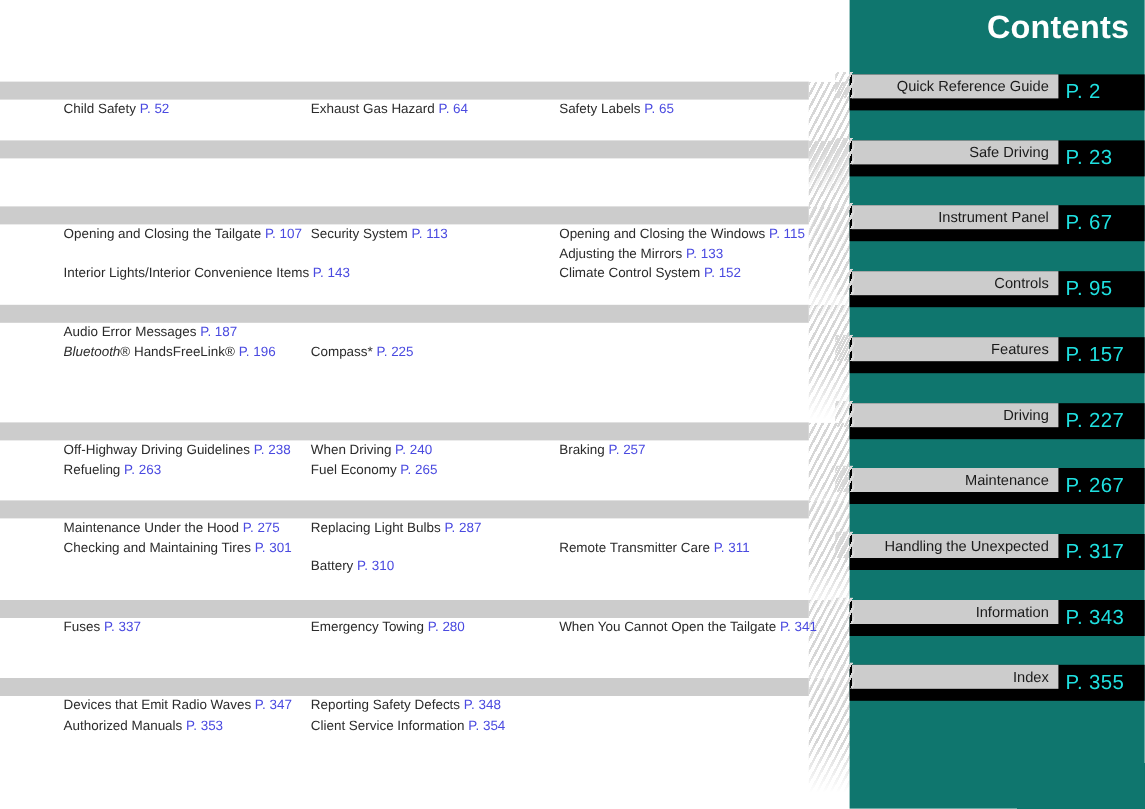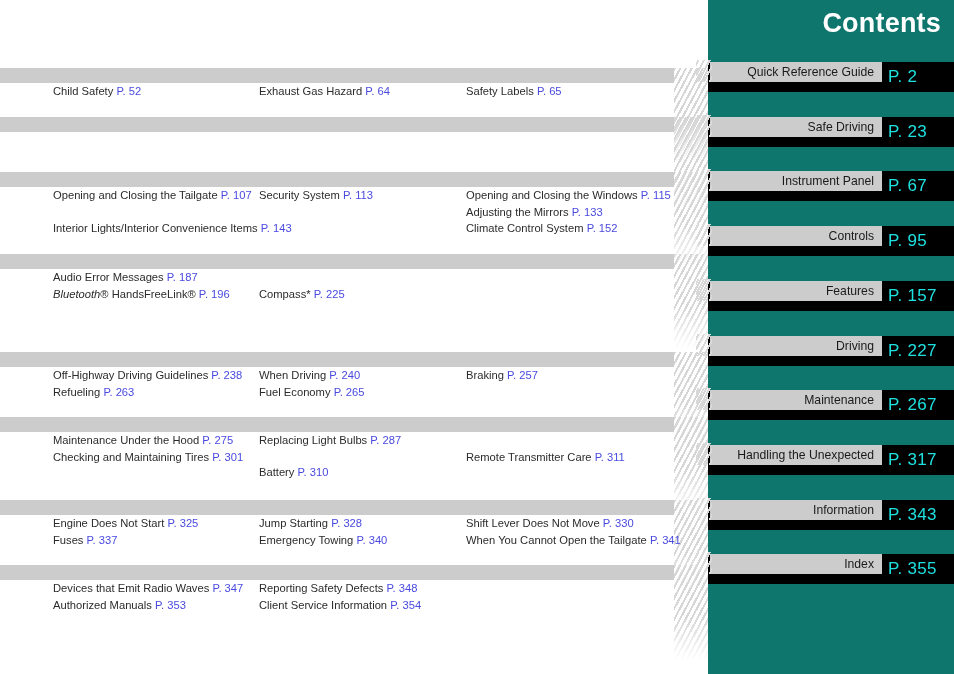--- a/index.html
+++ b/index.html
@@ -285,27 +285,22 @@
         </div>
       </div>
     </div>
     <div class="toc-group" style="top: 500px;">
       <div class="group-bar"></div>
       <div class="group-hatch">
         <div class="hatch-inner"></div>
       </div>
       <div class="group-rows">
         <div class="toc-row">
-          <a class="toc-entry col0" style="text-decoration: none;"><span>Engine Does Not Start </span><span class="pg">P. 325</span></a>
-          <a class="toc-entry col1" style="text-decoration: none;"><span>Jump Starting </span><span class="pg">P. 328</span></a>
-          <a class="toc-entry col2" style="text-decoration: none;"><span>Shift Lever Does Not Move </span><span class="pg">P. 330</span></a>
-        </div>
-        <div class="toc-row">
           <a class="toc-entry col0" style="text-decoration: none;"><span>Fuses </span><span class="pg">P. 337</span></a>
-          <a class="toc-entry col1" style="text-decoration: none;"><span>Emergency Towing </span><span class="pg">P. 340</span></a>
+          <a class="toc-entry col1" style="text-decoration: none;"><span>Emergency Towing </span><span class="pg">P. 280</span></a>
           <a class="toc-entry col2" style="text-decoration: none;"><span>When You Cannot Open the Tailgate </span><span class="pg">P. 341</span></a>
         </div>
       </div>
     </div>
     <div class="toc-group" style="top: 565px;">
       <div class="group-bar"></div>
       <div class="group-hatch">
         <div class="hatch-inner"></div>
       </div>
       <div class="group-rows">

